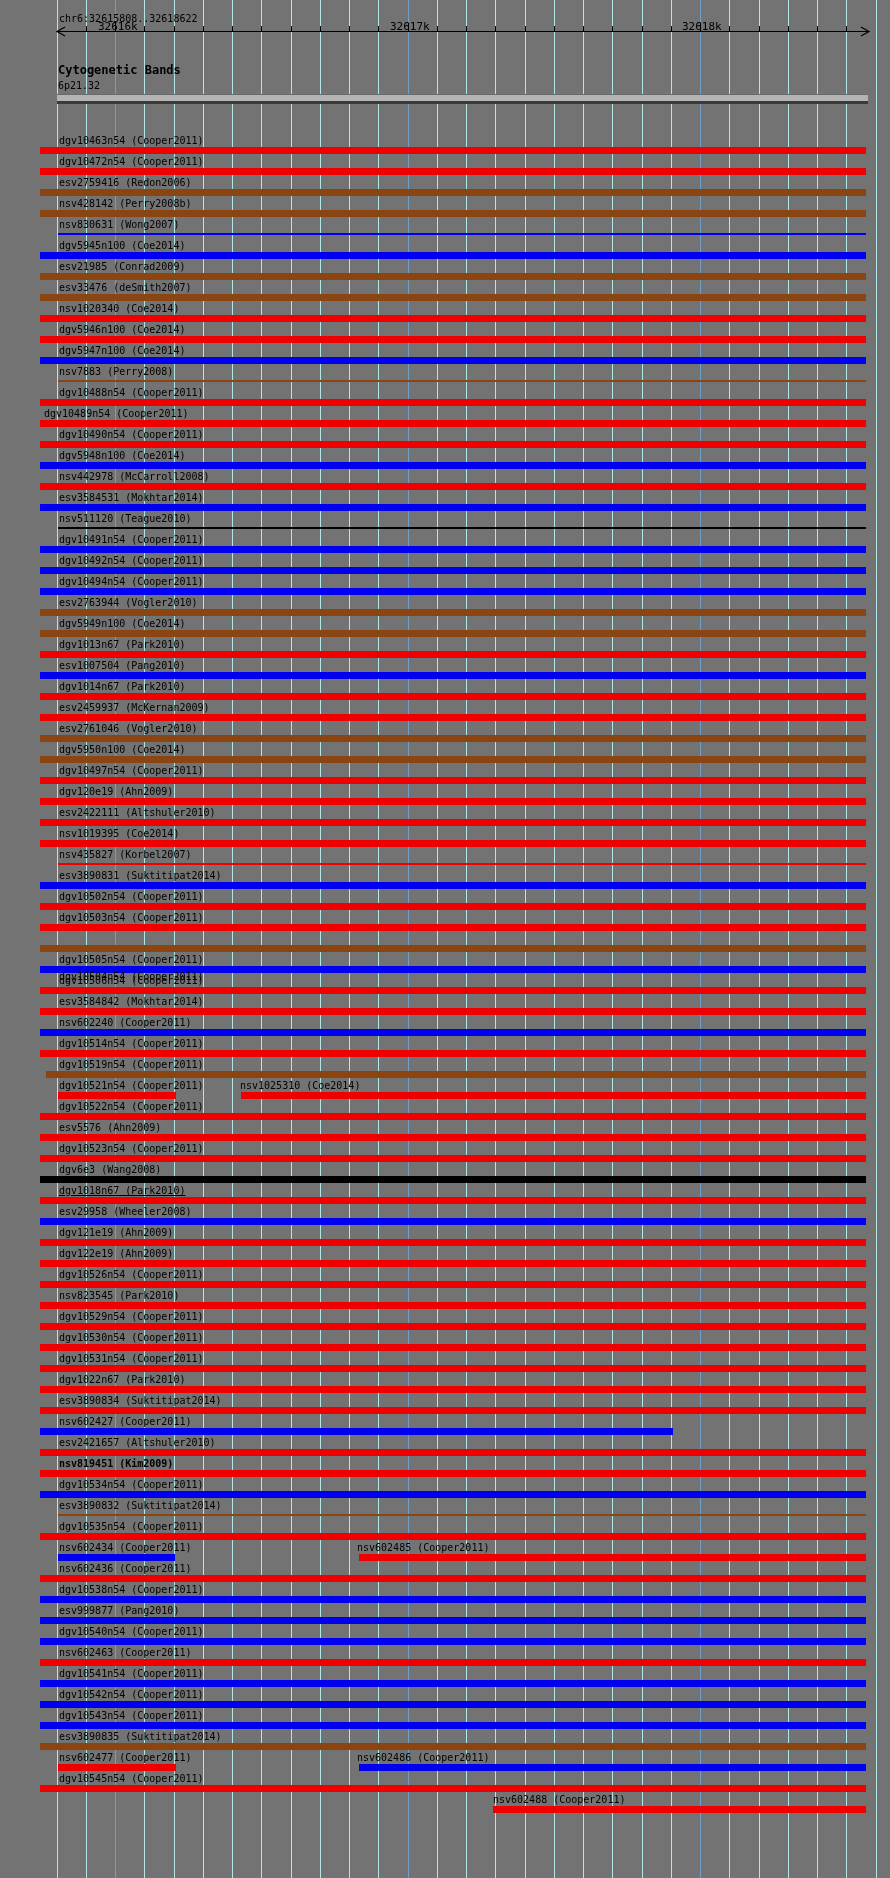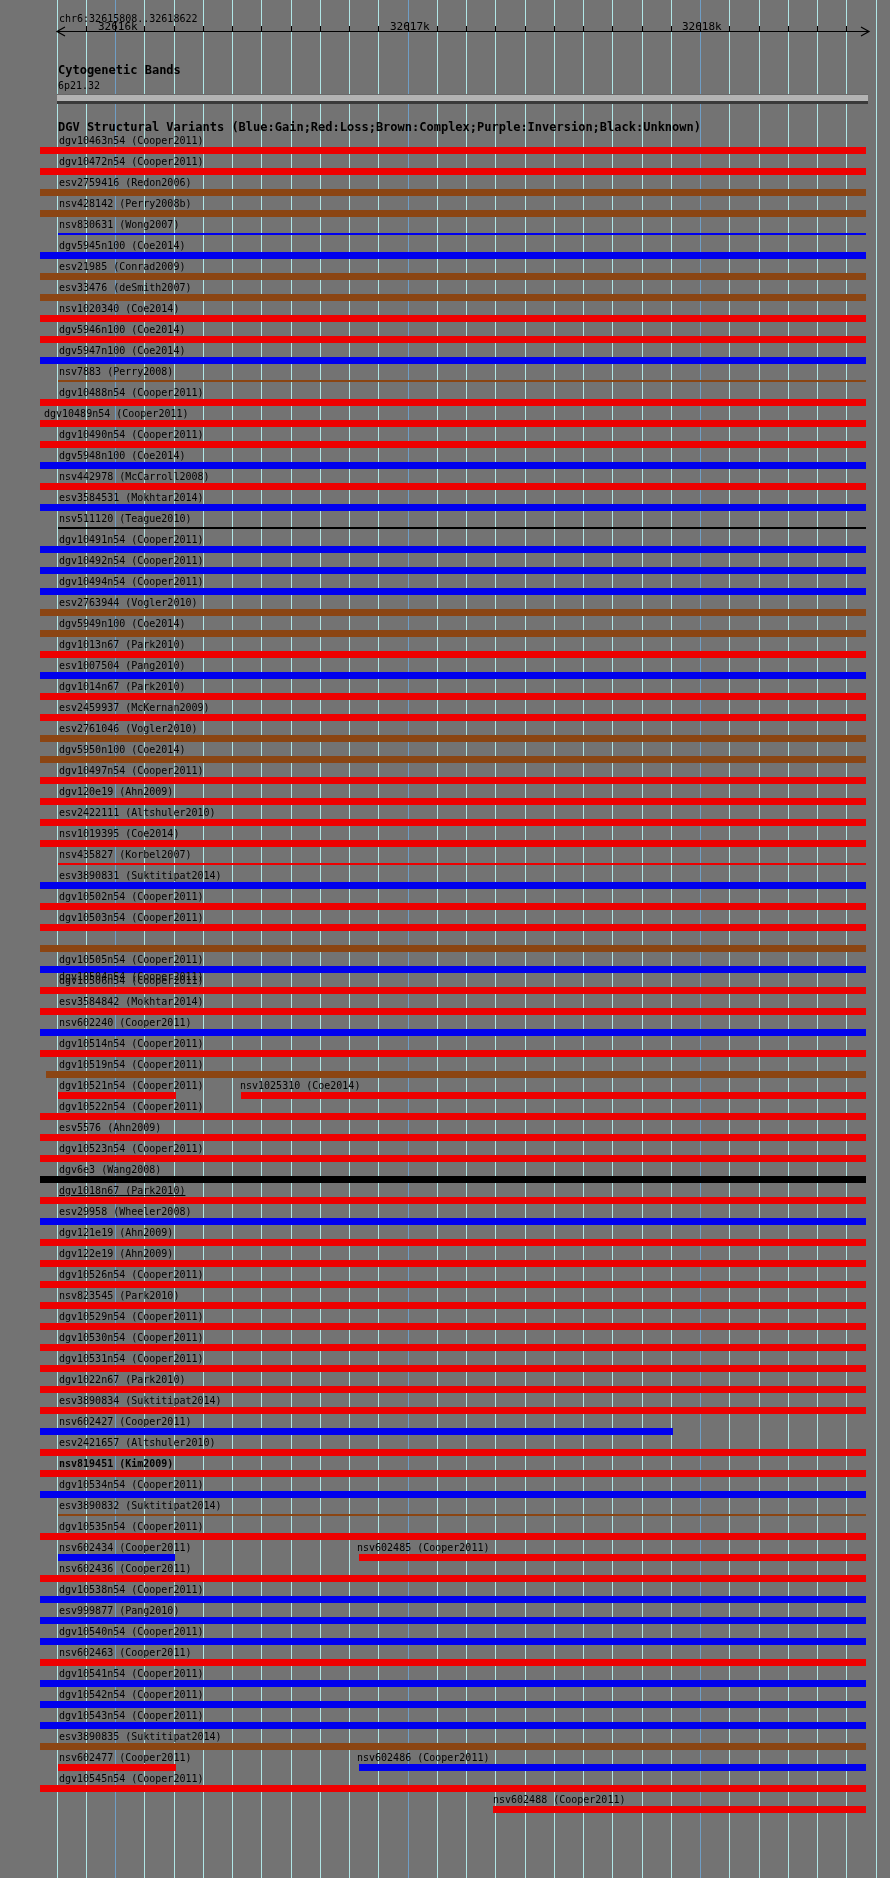--- a/index.html
+++ b/index.html
@@ -102,21 +102,20 @@
         <div class="tick-label" style="left: 98px;">32616k</div>
         <div class="tick-label" style="left: 390px;">32617k</div>
         <div class="tick-label" style="left: 682px;">32618k</div>
       </div>
   </div>
 
   <div class="sect" style="left:58px;top:64px;">Cytogenetic Bands</div>
   <div class="txt" style="left:58px;top:80px;">6p21.32</div>
   <div id="cytoband-bar"></div>
 
-  <div class="sect" style="left:58px;top:121px;">DGV Structural Variants (Blue:Gain;Red:Loss;Brown:Complex;Purple:Inversion;Black:Unknown)</div>
 
   <div id="variant-track">
       <div class="vlabel" style="left: 59px; top: 135px;">dgv10463n54 (Cooper2011)</div>
       <div class="vbar" style="left: 40px; width: 826px; top: 147px; height: 7px; background: rgb(238, 0, 0);"></div>
       <div class="vlabel" style="left: 59px; top: 156px;">dgv10472n54 (Cooper2011)</div>
       <div class="vbar" style="left: 40px; width: 826px; top: 168px; height: 7px; background: rgb(238, 0, 0);"></div>
       <div class="vlabel" style="left: 59px; top: 177px;">esv2759416 (Redon2006)</div>
       <div class="vbar" style="left: 40px; width: 826px; top: 189px; height: 7px; background: rgb(139, 69, 19);"></div>
       <div class="vlabel" style="left: 59px; top: 198px;">nsv428142 (Perry2008b)</div>
       <div class="vbar" style="left: 40px; width: 826px; top: 210px; height: 7px; background: rgb(139, 69, 19);"></div>

